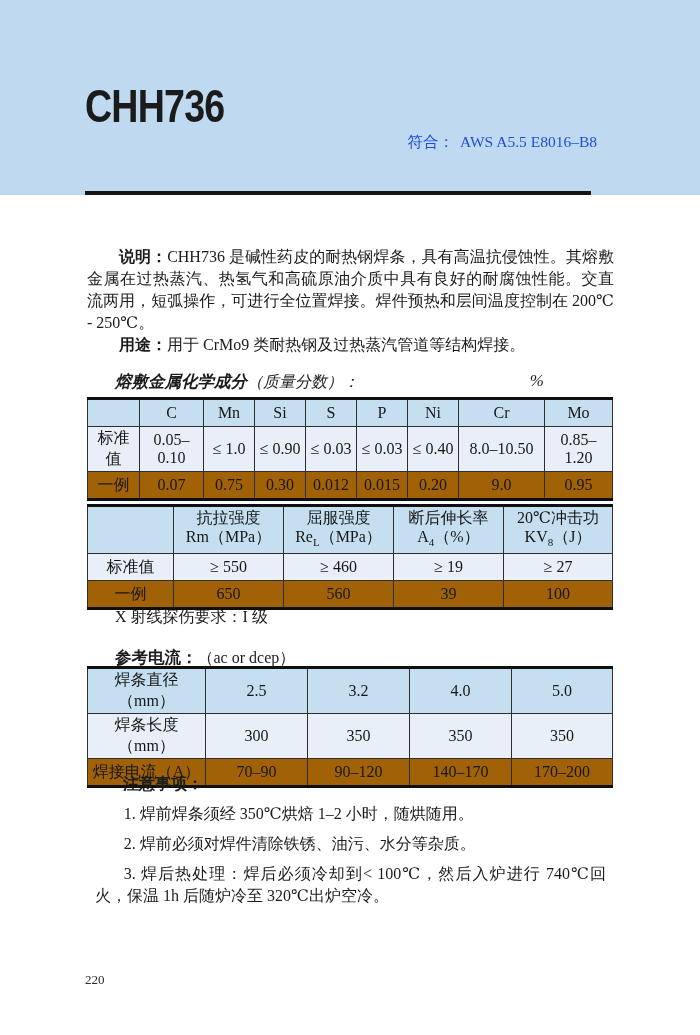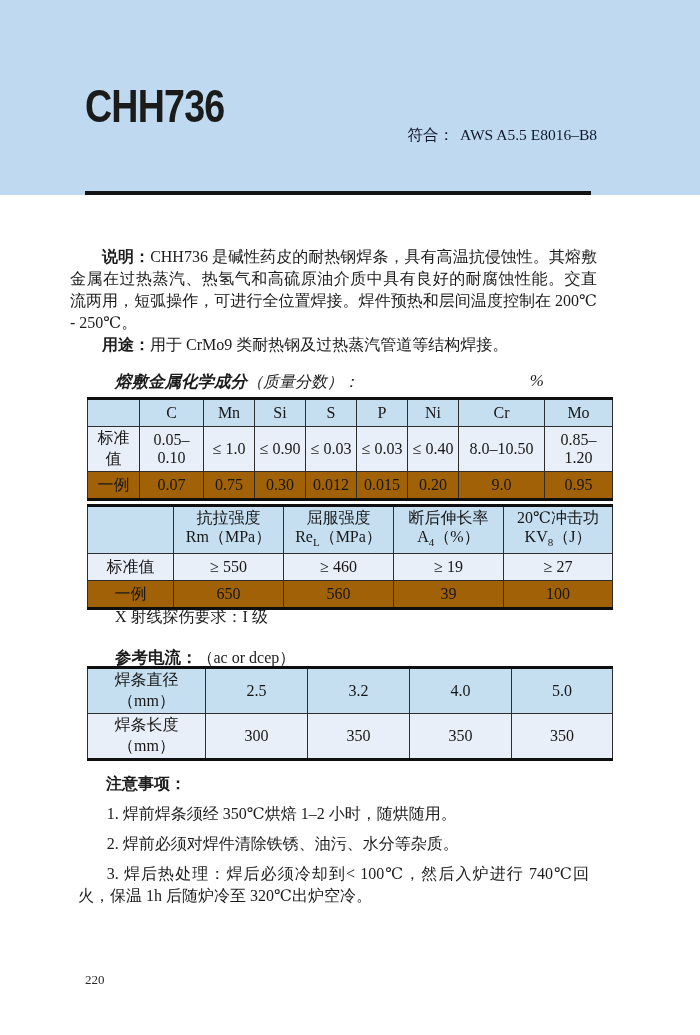--- a/index.html
+++ b/index.html
@@ -11,27 +11,27 @@
   
   .page-header{position:absolute;left:0;top:0;width:700px;height:195px;background:#BFDAF0;}
   .brand-title{
     position:absolute;left:85px;top:82px;margin:0;
     font-family:"Liberation Sans","DejaVu Sans",sans-serif;
     font-weight:bold;font-size:47px;line-height:1;color:#1b1b1b;
     letter-spacing:-1px;transform:scaleX(0.8);transform-origin:left top;
     white-space:nowrap;
   }
   .standard-line{
-    position:absolute;right:103px;top:125px;font-size:15.5px;white-space:nowrap;color:#0f172a;
+    position:absolute;right:103px;top:132px;font-size:15.5px;white-space:nowrap;color:#1d4ed8;
   }
   .standard-line .lbl{margin-right:6px;}
   .header-rule{position:absolute;left:85px;top:191px;width:506px;height:4px;background:#141414;}
   
   .abs{position:absolute;}
-  .body-copy{left:70px;width:527px;font-size:16px;line-height:22px;text-align:justify;}
+  .body-copy{left:87px;width:527px;font-size:16px;line-height:22px;text-align:justify;}
   .body-copy p{margin:0;text-indent:2em;}
   .heiti{font-family:"Liberation Sans","DejaVu Sans",sans-serif;font-weight:bold;}
   .sec-title{left:87px;width:525px;font-size:16px;line-height:20px;white-space:nowrap;}
   .sec-title .heiti{font-size:16.5px;}
   .sec-title .indent{display:inline-block;width:28px;}
   .unit-pct{position:absolute;right:68px;top:0;font-size:17px;}
   
   table.dtable{
     position:absolute;left:87px;border-collapse:collapse;table-layout:fixed;
     width:525px;font-size:16px;color:#161616;
@@ -194,20 +194,27 @@
     <td>4.0</td>
     <td>5.0</td>
   </tr>
   <tr class="row-a">
     <td class="left-pad lbl-cell">焊条长度（mm）</td>
     <td>300</td>
     <td>350</td>
     <td>350</td>
     <td>350</td>
   </tr>
+  <tr class="row-b">
+    <td class="left-pad lbl-cell">焊接电流（A）</td>
+    <td>70–90</td>
+    <td>90–120</td>
+    <td>140–170</td>
+    <td>170–200</td>
+  </tr>
 </tbody>
   </table>
 
 <div class="abs body-copy notes" style="top:765px;">
   <p class="notes-title heiti">注意事项：</p>
   <p>1. 焊前焊条须经 350℃烘焙 1–2 小时，随烘随用。</p>
   <p>2. 焊前必须对焊件清除铁锈、油污、水分等杂质。</p>
   <p>3. 焊后热处理：焊后必须冷却到&lt; 100℃，然后入炉进行 740℃回火，保温 1h 后随炉冷至 320℃出炉空冷。</p>
 </div>
 

